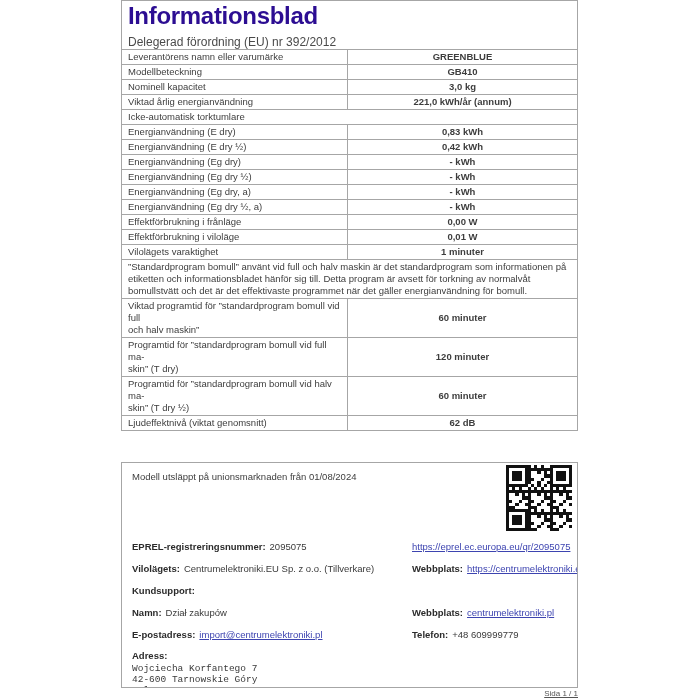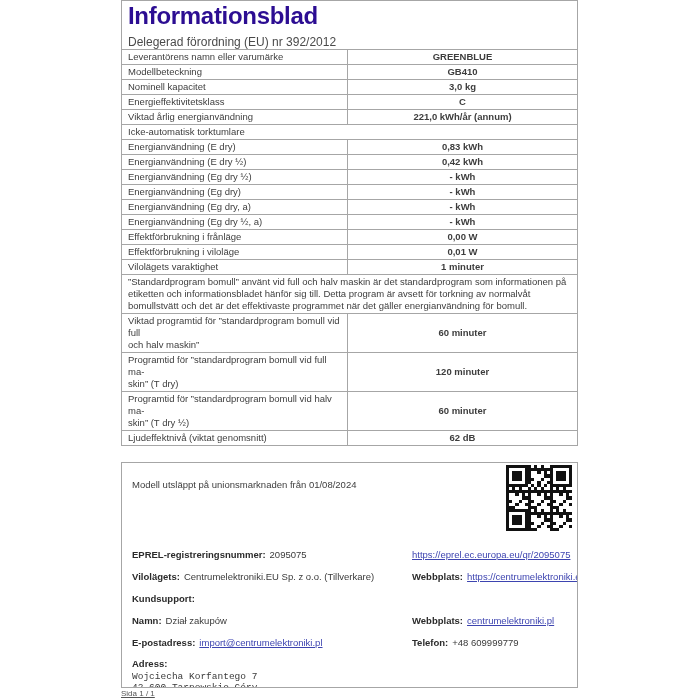--- a/index.html
+++ b/index.html
@@ -10,32 +10,32 @@
         color:#3d3d3d;vertical-align:middle;}
   td.head-cell{padding:5px 6px 5px;}
   h1.title{margin:0;font-size:24px;line-height:28px;font-weight:bold;color:#2c0d92;letter-spacing:-0.3px;}
   .subtitle{font-size:12px;color:#4a4a4a;margin-top:6px;}
   td.lbl{white-space:pre-line;height:12px;}
   td.val{font-weight:bold;text-align:center;color:#141414;height:12px;}
   td.full{height:12px;}
   td.para{line-height:13px;padding:4px 6px;color:#3d3d3d;margin-top:20px;}
   .info-box{position:absolute;left:121px;top:462px;width:457px;height:226px;box-sizing:border-box;
         border:1px solid #a6a6a6;padding:6px 10px;font-size:9.5px;overflow:hidden;}
-  .market-line{margin-top:10px;line-height:12px;color:#3d3d3d;}
+  .market-line{margin-top:2px;line-height:12px;color:#3d3d3d;}
   .qr{position:absolute;top:2px;right:4px;width:68px;height:66px;}
   .rows{margin-top:57px;}
   .irow{display:flex;align-items:baseline;margin-bottom:9px;line-height:13px;}
   .ileft{width:270px;flex:none;}
   .iright{flex:1;padding-left:10px;}
   .blab{font-weight:bold;color:#2b2b2b;margin-right:4px;}
   .pval{color:#3a3a3a;}
   a.link{color:#3d44b0;text-decoration:underline;cursor:pointer;}
   .addr-block{margin-top:2px;line-height:11px;}
   .addr-lines{white-space:pre-line;margin-top:2px;color:#3a3a3a;font-family:Liberation Mono, monospace;}
-  .footer{position:absolute;left:121px;top:689px;width:457px;text-align:left;
+  .footer{position:absolute;left:121px;top:689px;width:457px;text-align:right;
         font-size:8px;color:#555;text-decoration:underline;}
 </style>
 </head>
 <body>
 
 <div class="page">
 
   <table class="spec">
     <colgroup>
         <col style="width:226px">
@@ -55,44 +55,40 @@
         </tr>
         <tr>
           <td class="lbl">Modellbeteckning</td>
           <td class="val">GB410</td>
         </tr>
         <tr>
           <td class="lbl">Nominell kapacitet</td>
           <td class="val">3,0 kg</td>
         </tr>
         <tr>
-          <td class="lbl">Energieffektivitetsklass</td>
-          <td class="val">C</td>
-        </tr>
-        <tr>
           <td class="lbl">Viktad årlig energianvändning</td>
           <td class="val">221,0 kWh/år (annum)</td>
         </tr>
         <tr>
           <td colspan="2" class="full">Icke-automatisk torktumlare</td>
         </tr>
         <tr>
           <td class="lbl">Energianvändning (E dry)</td>
           <td class="val">0,83 kWh</td>
         </tr>
         <tr>
           <td class="lbl">Energianvändning (E dry ½)</td>
           <td class="val">0,42 kWh</td>
         </tr>
         <tr>
+          <td class="lbl">Energianvändning (Eg dry)</td>
+          <td class="val">- kWh</td>
+        </tr>
+        <tr>
           <td class="lbl">Energianvändning (Eg dry ½)</td>
-          <td class="val">- kWh</td>
-        </tr>
-        <tr>
-          <td class="lbl">Energianvändning (Eg dry)</td>
           <td class="val">- kWh</td>
         </tr>
         <tr>
           <td class="lbl">Energianvändning (Eg dry, a)</td>
           <td class="val">- kWh</td>
         </tr>
         <tr>
           <td class="lbl">Energianvändning (Eg dry ½, a)</td>
           <td class="val">- kWh</td>
         </tr>

